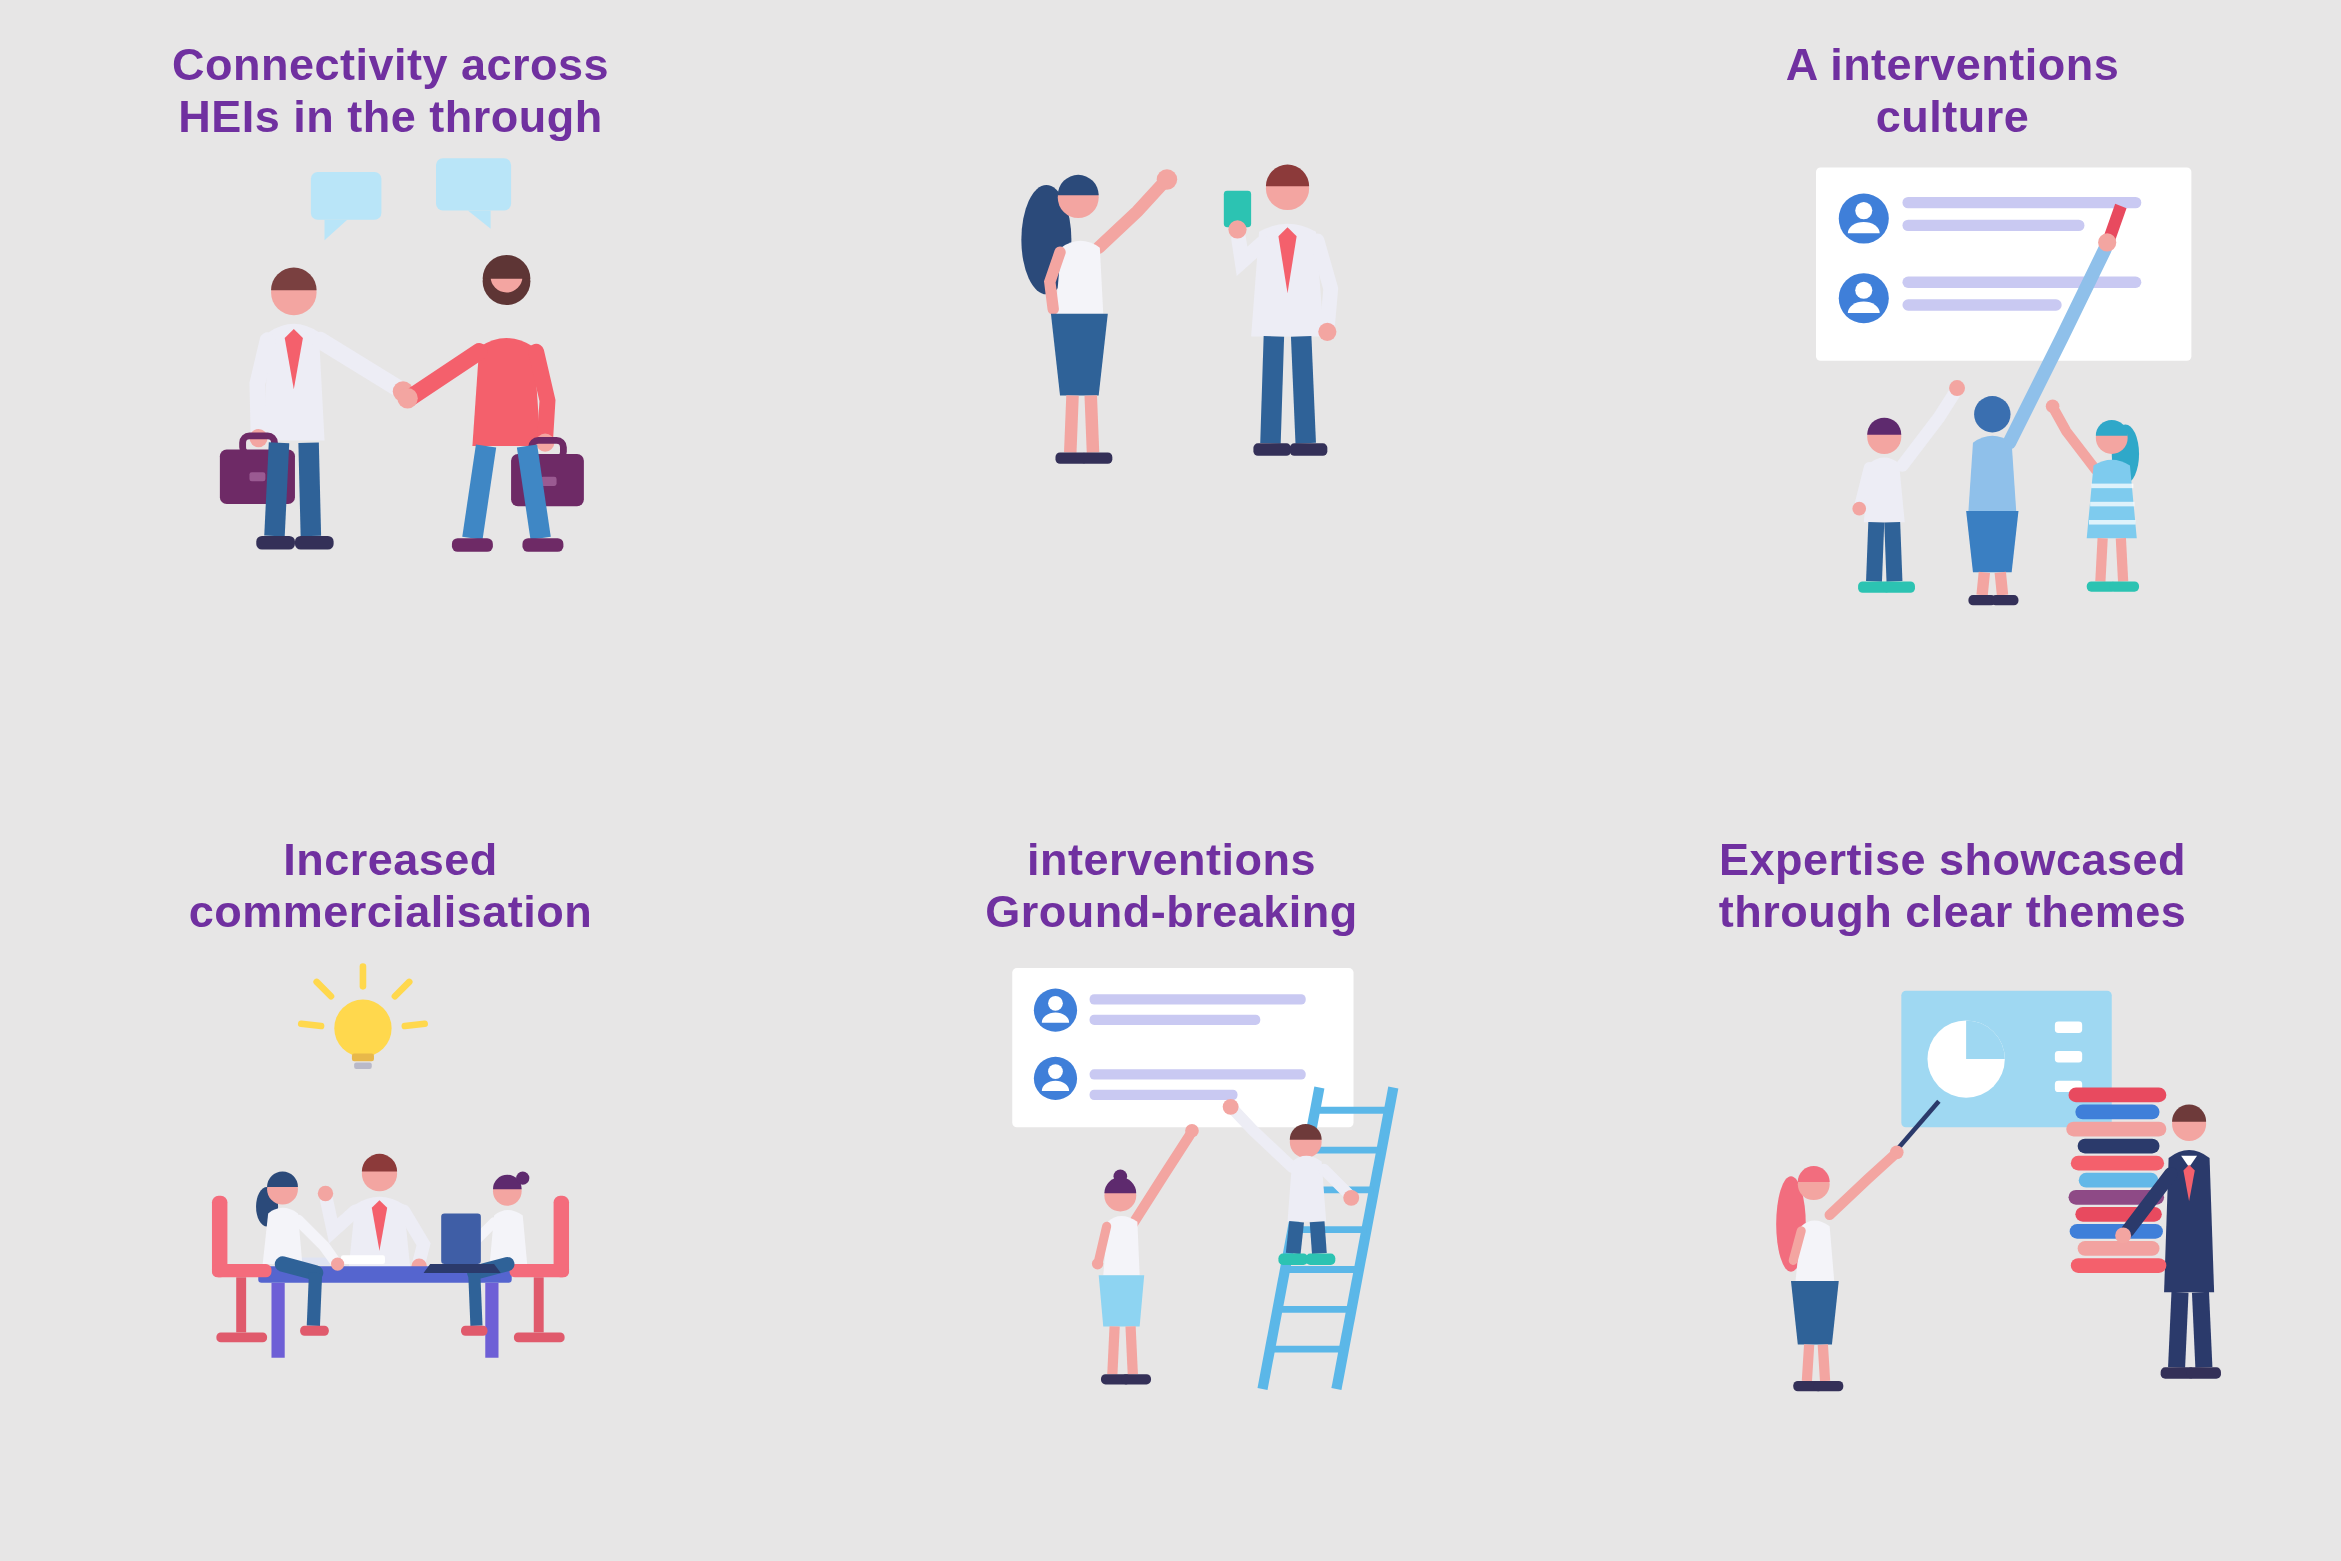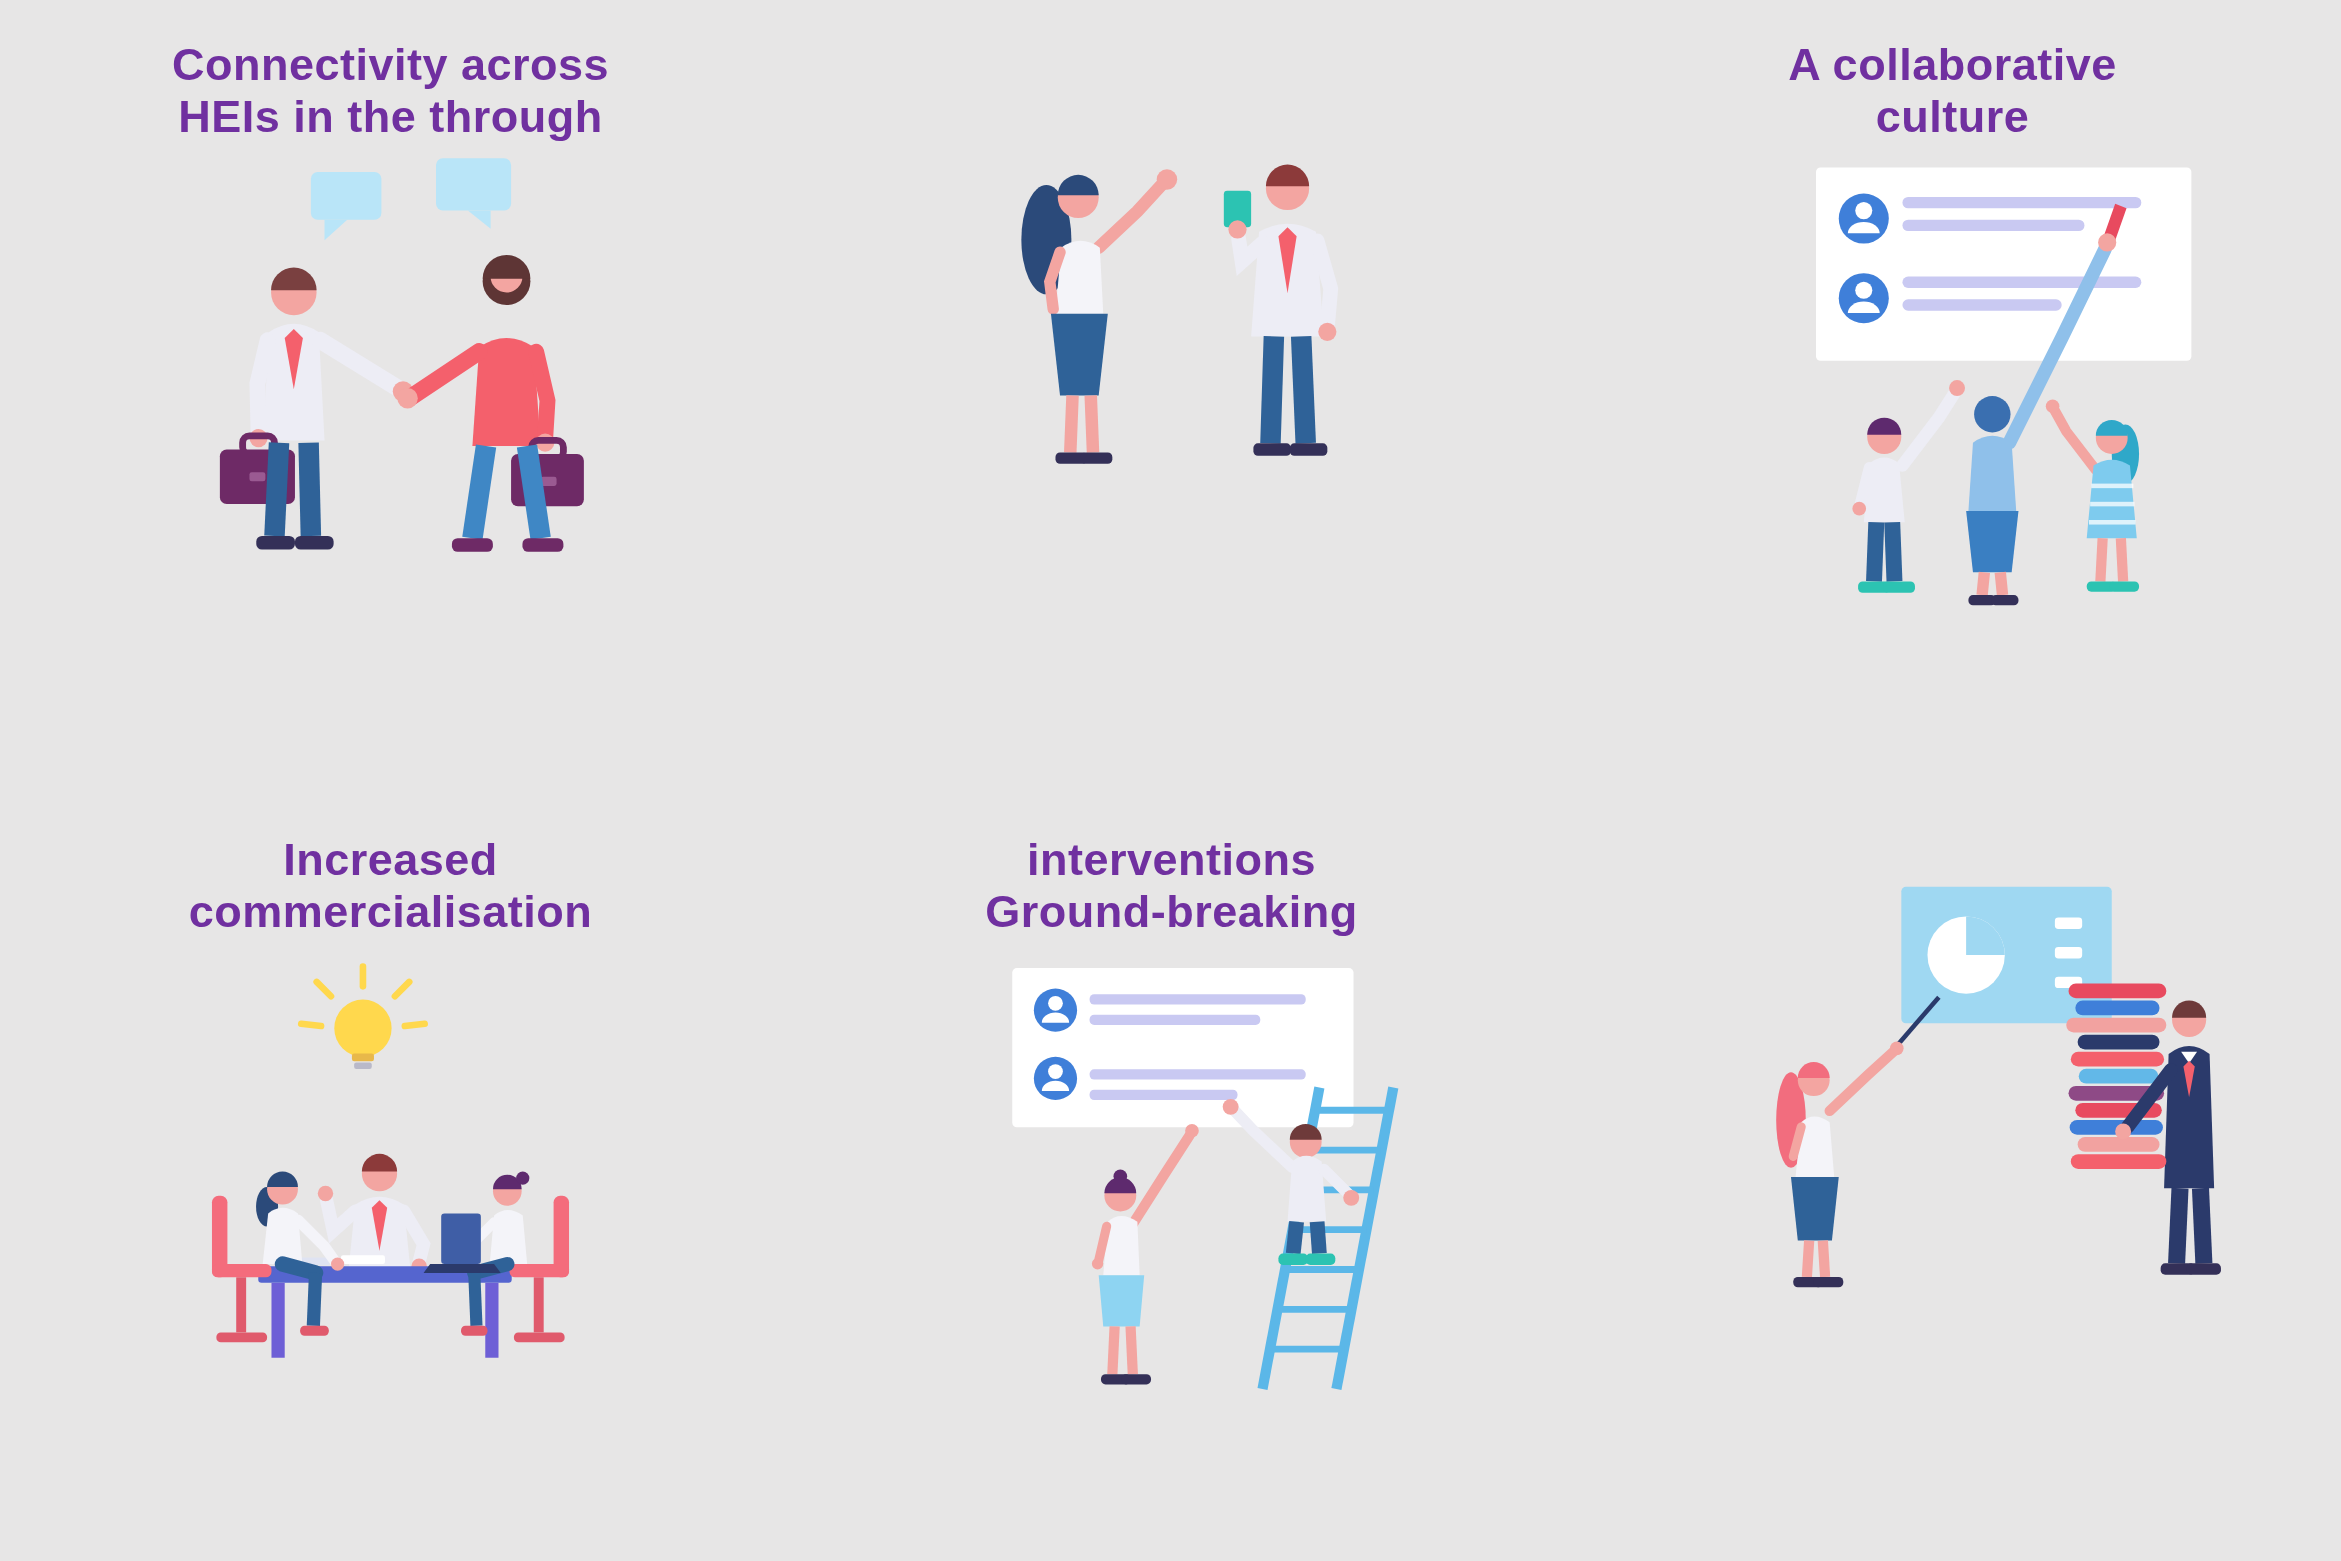--- a/index.html
+++ b/index.html
@@ -125,21 +125,21 @@
           <path d="M364,250 L368,344" stroke="#2f6298" stroke-width="18" fill="none"></path>
           <rect x="322" y="344" width="33" height="11" rx="4" fill="#343058"></rect>
           <rect x="354" y="344" width="33" height="11" rx="4" fill="#343058"></rect>
         </g>
       </svg>
     </div>
   </div>
 
   <div class="panel">
     <h2 class="panel-title">
-      <span class="line">A collaborative</span>
+      <span class="line">A interventions</span>
       <span class="line">culture</span>
     </h2>
     <div class="illus">
       <svg viewBox="0 0 500 400" width="569" height="455">
         <g>
           <rect x="130" y="10" width="330" height="170" rx="4" fill="#ffffff"></rect>
           <g>
             <circle cx="172" cy="55" r="22" fill="#3f7fd9"></circle>
             <circle cx="172" cy="48" r="7.5" fill="#ffffff"></circle>
             <path d="M158,68 a14,10 0 0 1 28,0 z" fill="#ffffff"></path>
@@ -335,20 +335,24 @@
           <path d="M200,330 L198,372" stroke="#f3a5a1" stroke-width="9" fill="none"></path>
           <path d="M214,330 L216,372" stroke="#f3a5a1" stroke-width="9" fill="none"></path>
           <rect x="188" y="372" width="26" height="9" rx="4" fill="#343058"></rect>
           <rect x="206" y="372" width="26" height="9" rx="4" fill="#343058"></rect>
         </g>
       </svg>
     </div>
   </div>
 
   <div class="panel row2">
+    <h2 class="panel-title">
+      <span class="line">Expertise showcased</span>
+      <span class="line">through clear themes</span>
+    </h2>
     <div class="illus">
       <svg viewBox="0 0 500 400" width="569" height="455">
         <g>
           <rect x="205" y="35" width="185" height="120" rx="4" fill="#9fd8f2"></rect>
           <g>
             <circle cx="262" cy="95" r="34" fill="#ffffff"></circle>
             <path d="M262,95 L262,61 A34,34 0 0 1 296,95 Z" fill="#9fd8f2"></path>
           </g>
           <rect x="340" y="62" width="24" height="10" rx="3" fill="#ffffff"></rect>
           <rect x="340" y="88" width="24" height="10" rx="3" fill="#ffffff"></rect>

